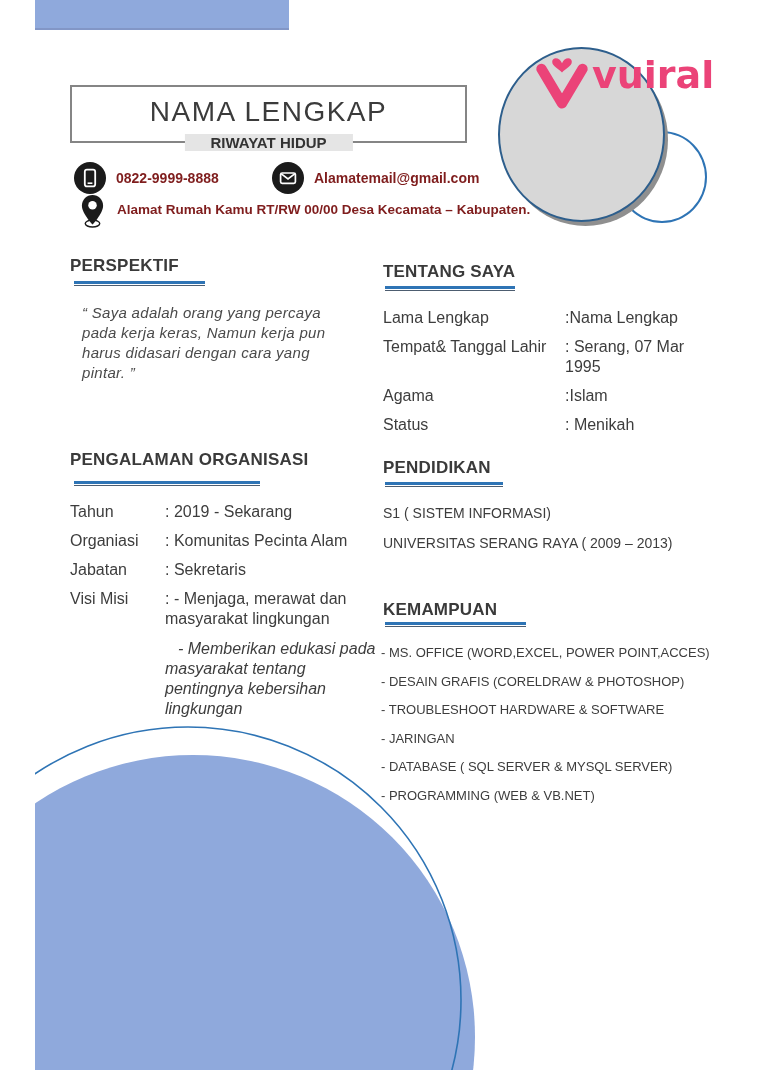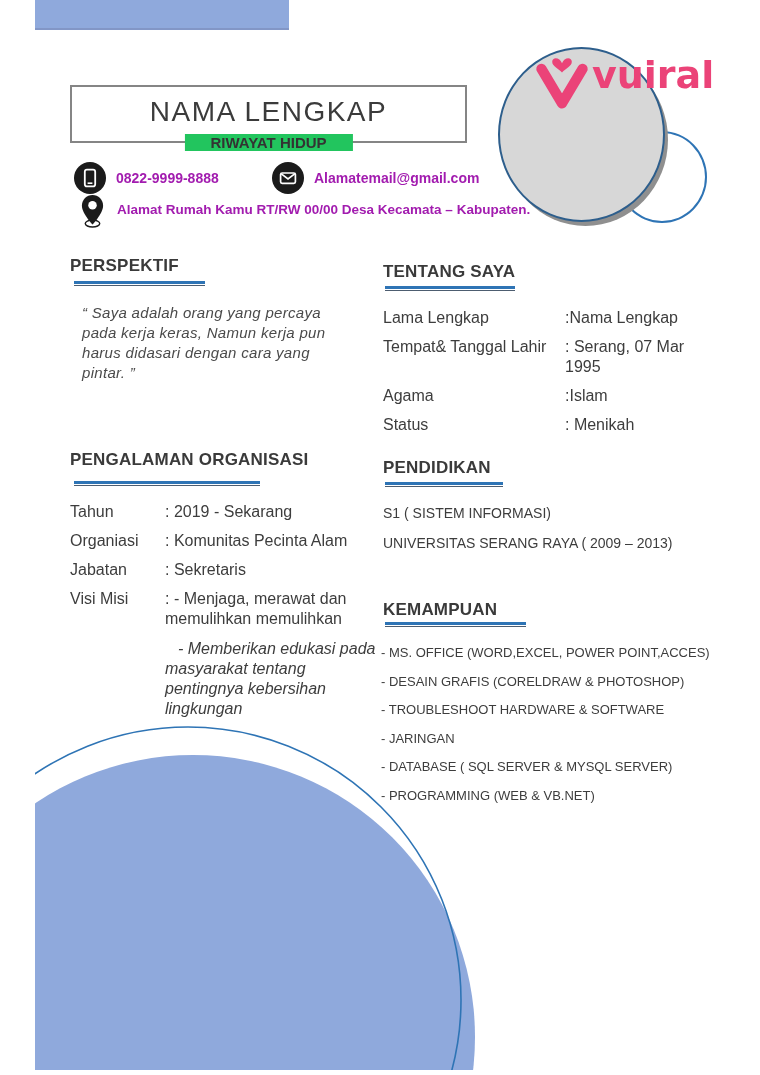--- a/index.html
+++ b/index.html
@@ -14,24 +14,24 @@
 
   
   .small-circle { position:absolute; left:617px; top:131px; width:90px; height:92px; border:2px solid #2E74B5; border-radius:50%; z-index:0; }
   .gray-ellipse { position:absolute; left:498px; top:47px; width:167px; height:175px; background:#D7D7D7; border:2px solid #2D5E8C; border-radius:50%; box-shadow:4px 5px 0 -1px #8F8F8F; z-index:1; }
   .brand-text { position:absolute; left:592px; top:56px; font-family:"DejaVu Sans", sans-serif; font-weight:700; font-size:38px; line-height:1; color:#EB4378; letter-spacing:0px; z-index:2; }
   .brand-icon { position:absolute; left:534px; top:50px; z-index:2; }
 
   
   .name-box { position:absolute; left:70px; top:85px; width:397px; height:58px; border:2px solid #858585; text-align:center; }
   .full-name { font-size:28px; font-weight:400; letter-spacing:1.5px; color:#3b3b3b; padding-top:9px; }
-  .doc-subtitle { position:absolute; left:50%; transform:translateX(-50%); bottom:-10px; background:#22c55e; padding:0 26px; font-size:15px; font-weight:700; color:#333333; white-space:nowrap; }
+  .doc-subtitle { position:absolute; left:50%; transform:translateX(-50%); bottom:-10px; background:#e5e5e5; padding:0 26px; font-size:15px; font-weight:700; color:#333333; white-space:nowrap; }
 
   
-  .contact-text { position:absolute; font-weight:700; font-size:14px; color:#a21caf; white-space:nowrap; }
+  .contact-text { position:absolute; font-weight:700; font-size:14px; color:#7f1d1d; white-space:nowrap; }
   .contact-address { font-size:13.5px; }
   .icon { position:absolute; }
 
   
   .h2 { position:absolute; font-size:17px; font-weight:600; color:#3a3a3a; letter-spacing:0.2px; white-space:nowrap; }
   .rule { position:absolute; }
   .rule::before { content:""; display:block; height:2.5px; background:#2E74B5; }
   .rule::after  { content:""; display:block; height:1.5px; background:#4d5d70; margin-top:1px; }
 
   
@@ -107,21 +107,21 @@
       <div class="kv-label">Organiasi</div>
       <div class="kv-value">: Komunitas Pecinta Alam</div>
     </div>
     <div class="kv-row">
       <div class="kv-label">Jabatan</div>
       <div class="kv-value">: Sekretaris</div>
     </div>
     <div class="kv-row">
       <div class="kv-label">Visi Misi</div>
       <div class="kv-value" style="max-width:218px;">
-        <p>: - Menjaga, merawat dan memulihkan memulihkan</p>
+        <p>: - Menjaga, merawat dan masyarakat lingkungan</p>
         <p>- Memberikan edukasi pada masyarakat tentang pentingnya kebersihan lingkungan</p>
       </div>
     </div>
   </div>
 
   <div class="h2" style="left:383px; top:262px;">TENTANG SAYA</div>
   <div class="rule" style="left:385px; top:286px; width:130px;"></div>
   <div class="kv-rows right" style="left:383px; top:308px; width:335px;">
     <div class="kv-row">
       <div class="kv-label">Lama Lengkap</div>

